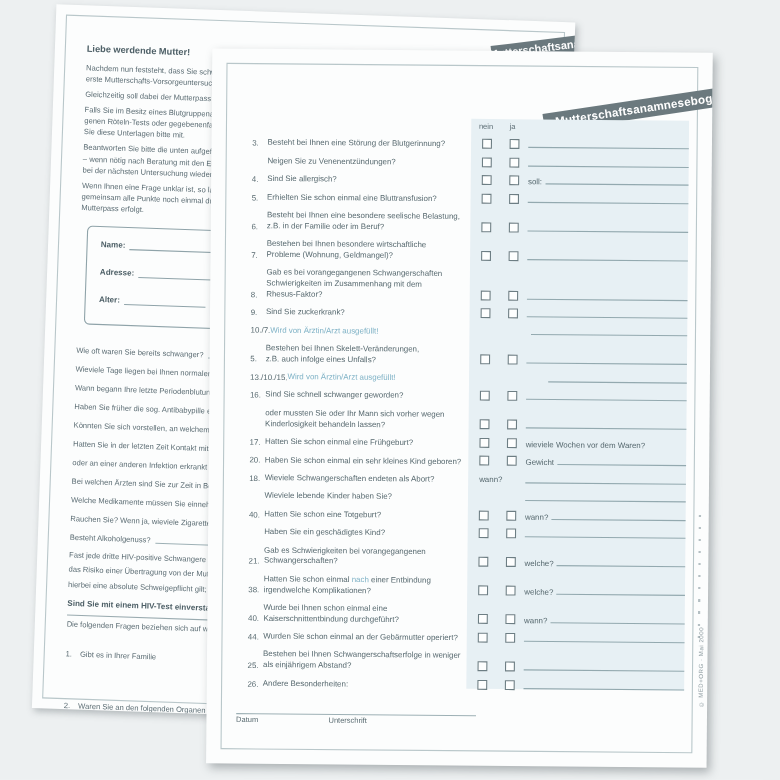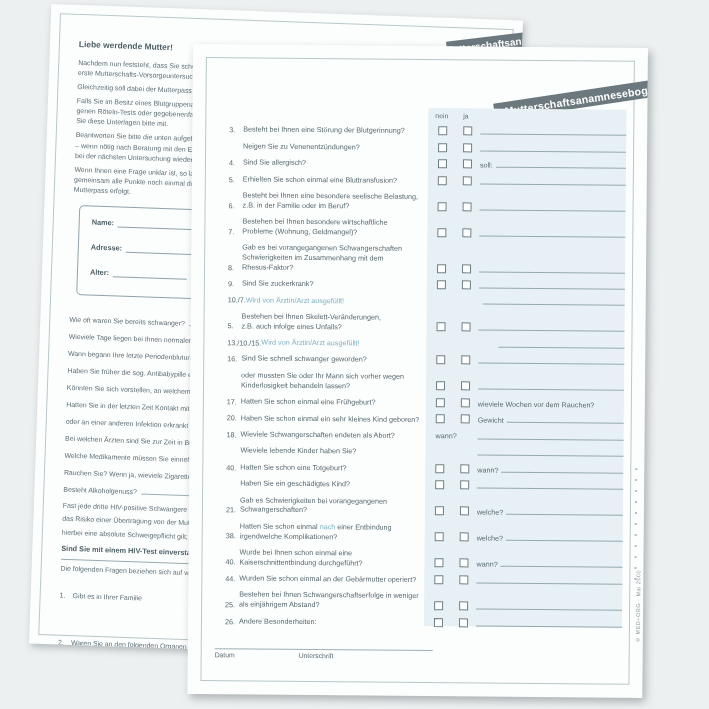--- a/index.html
+++ b/index.html
@@ -368,21 +368,21 @@
         <div class="q-row">
           <div class="q-num">17.</div>
           <div class="q-text">
             <div>Hatten Sie schon einmal eine Frühgeburt?</div>
           </div>
           <div class="q-cb">
             <span class="box"></span>
             <span class="box"></span>
           </div>
           <div class="q-ans">
-            <span>wieviele Wochen vor dem Rauchen?</span>
+            <span>wieviele Wochen vor dem Waren?</span>
           </div>
         </div>
         <div class="q-row">
           <div class="q-num">20.</div>
           <div class="q-text">
             <div>Haben Sie schon einmal ein sehr kleines Kind geboren?</div>
           </div>
           <div class="q-cb">
             <span class="box"></span>
             <span class="box"></span>

